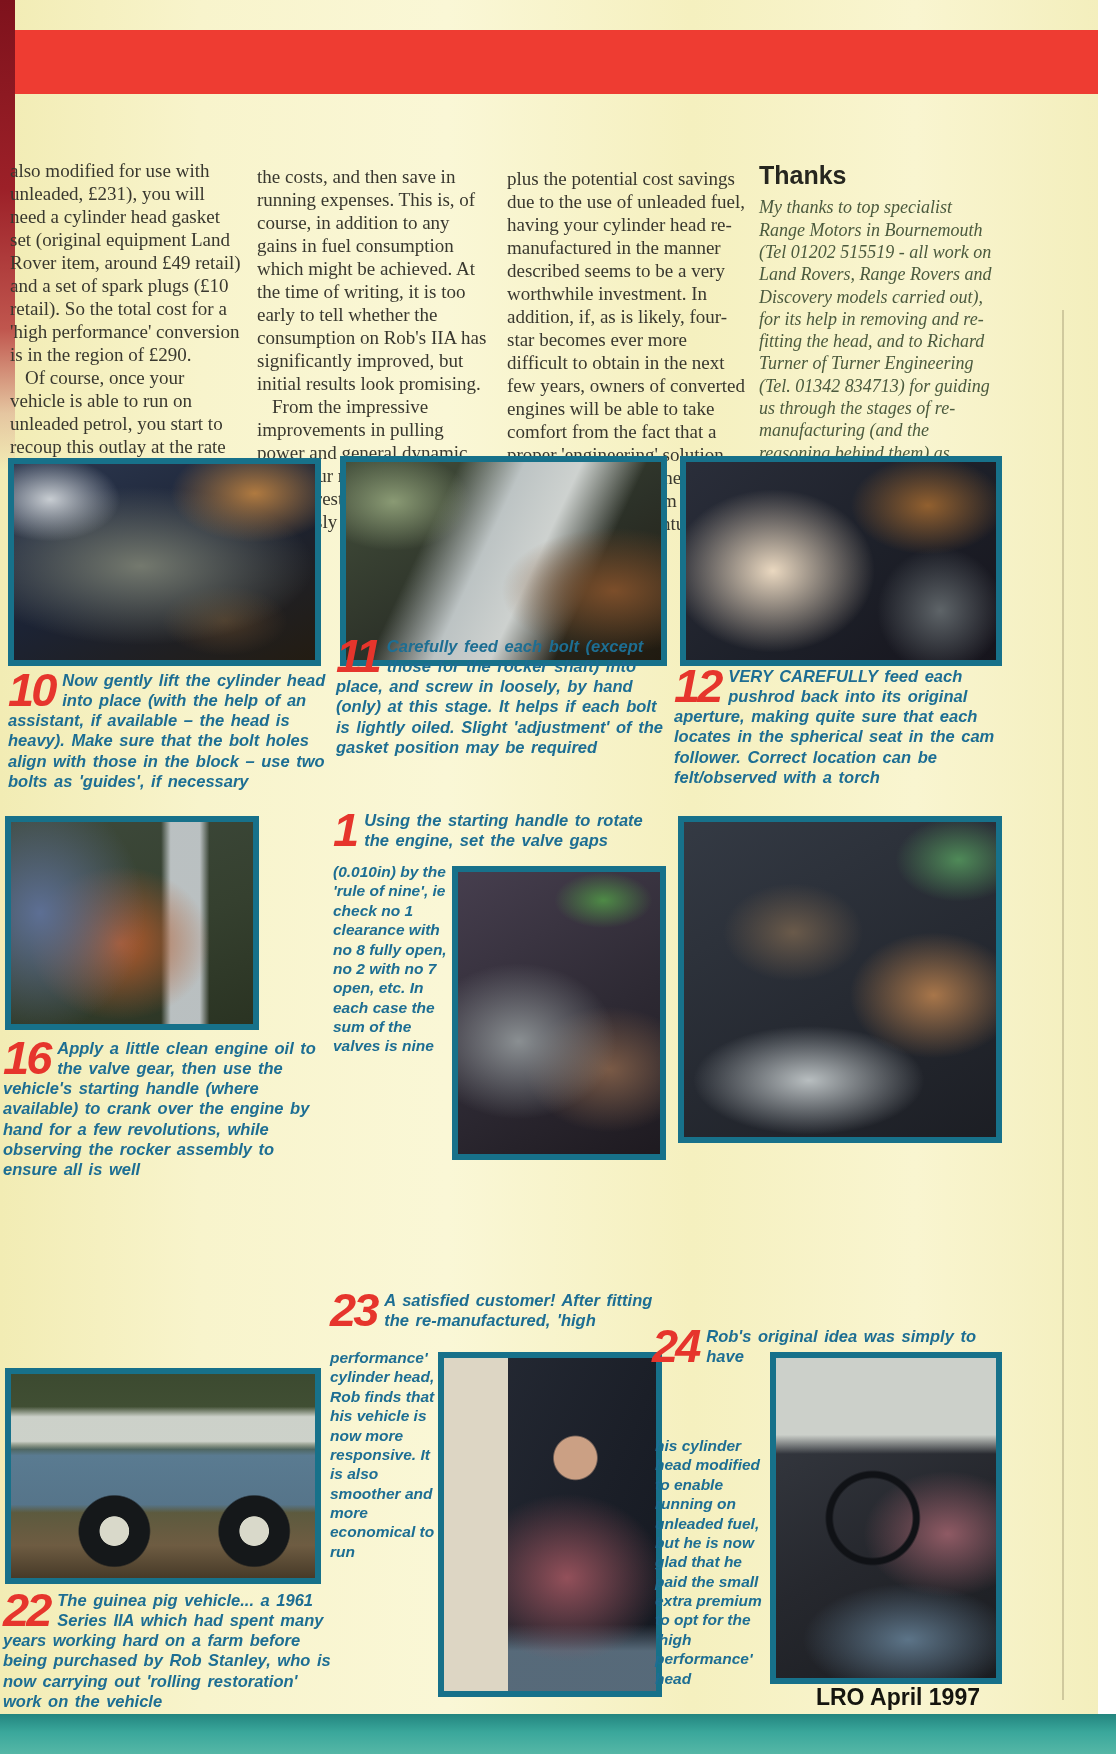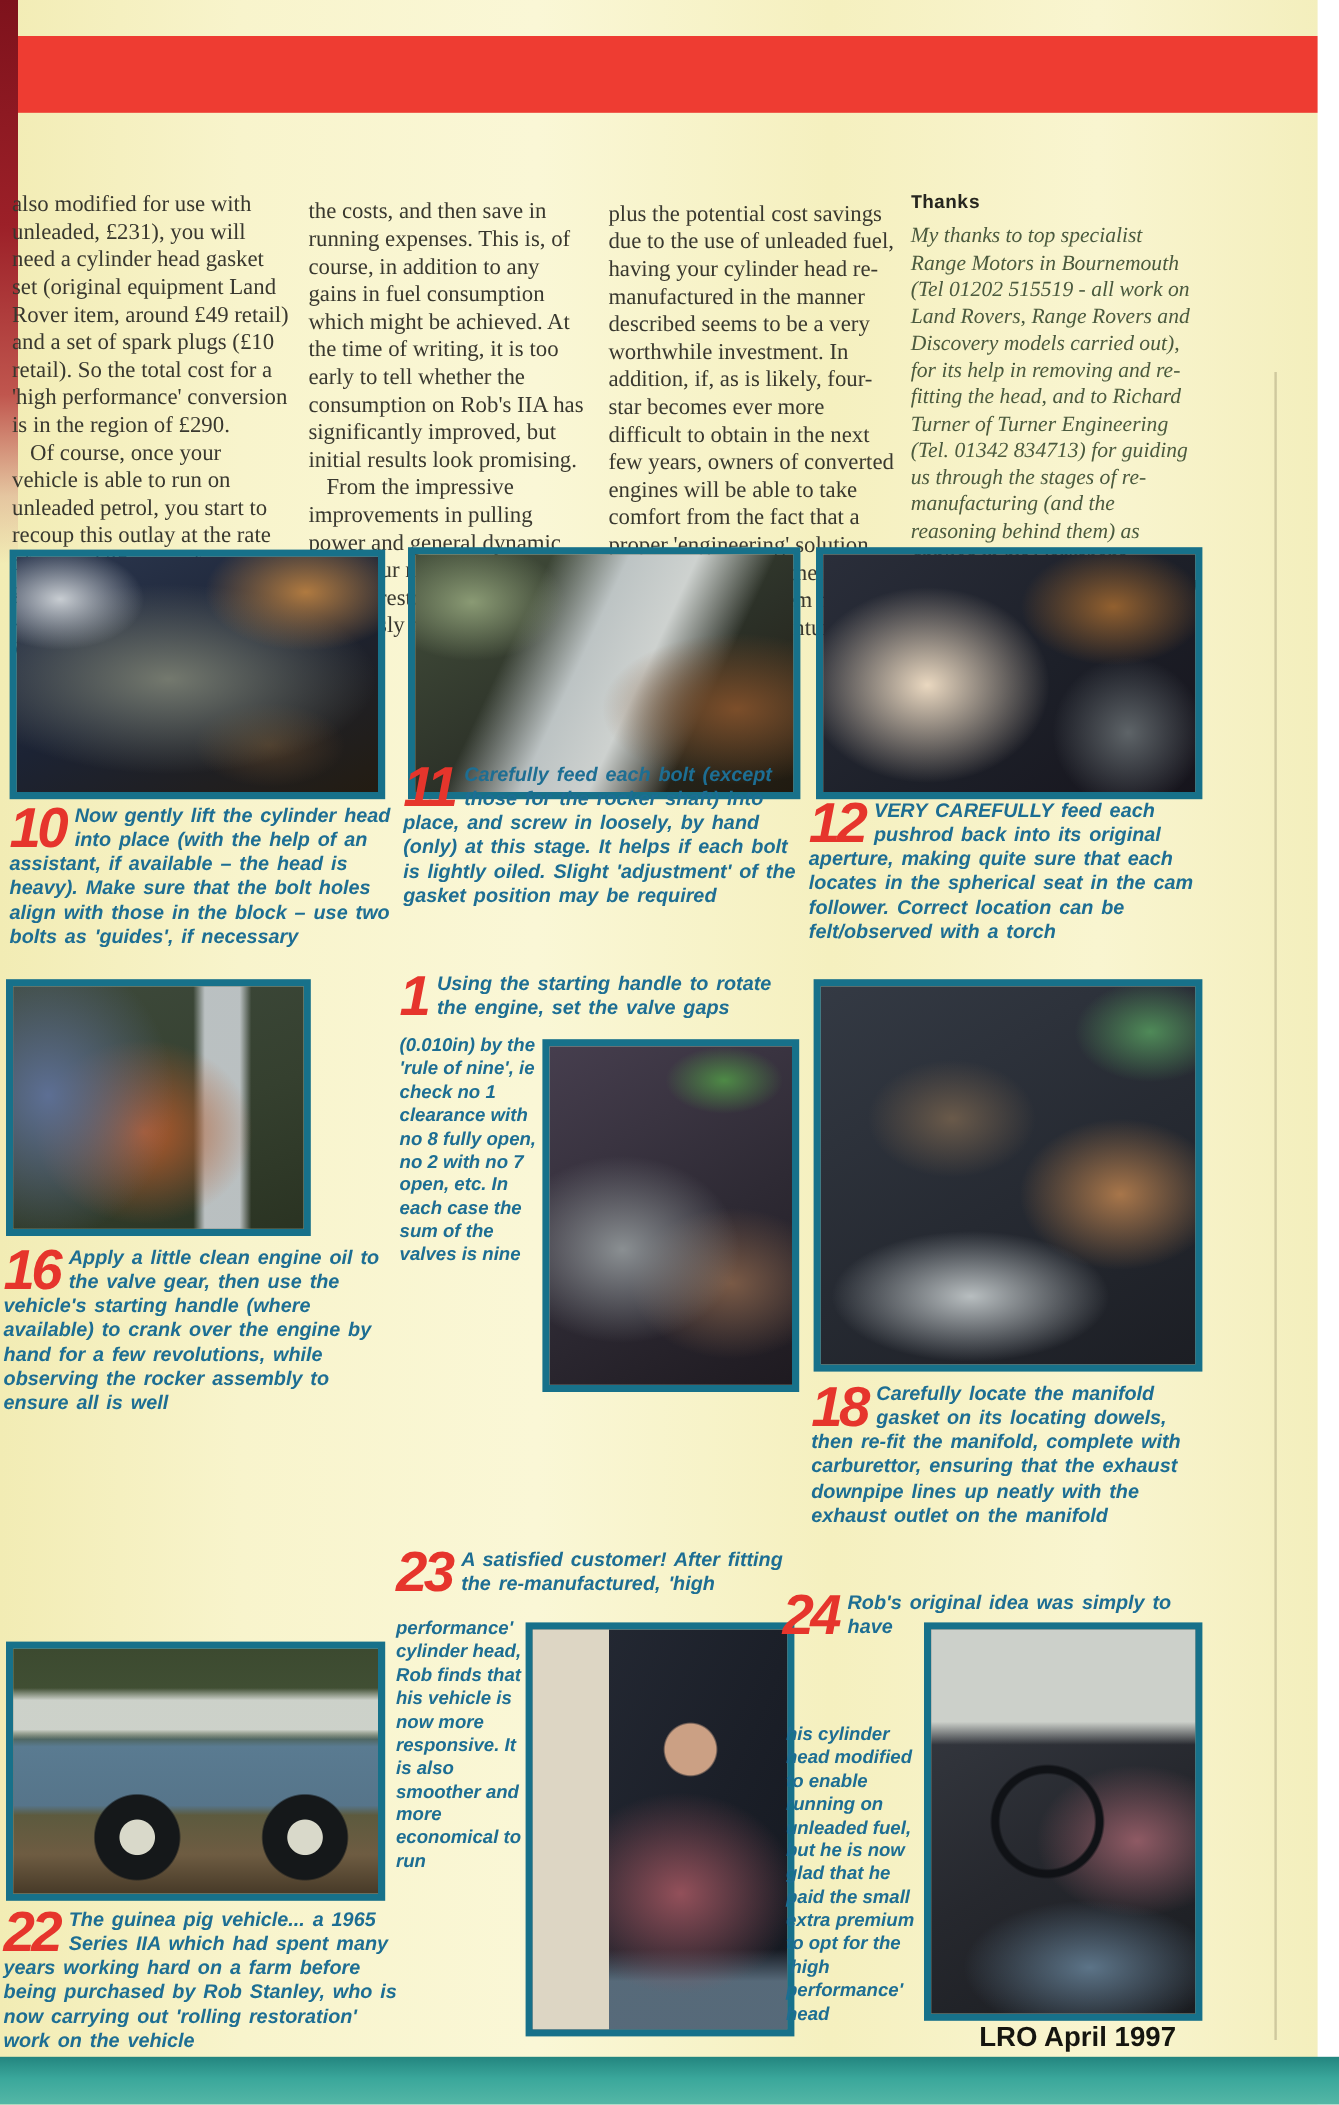--- a/index.html
+++ b/index.html
@@ -11,21 +11,21 @@
   .leftedge{position:absolute;left:0;top:0;width:15px;height:470px;
         background:linear-gradient(180deg,#7e121c 0%,#9c2028 40%,#c0564e 70%,rgba(216,160,140,.5) 88%,rgba(216,160,140,0) 100%);}
   .rightmargin{position:absolute;right:0;top:0;width:18px;height:1754px;background:#ffffff;}
   .bottomedge{position:absolute;left:0;top:1714px;width:1116px;height:40px;
         background:linear-gradient(180deg,#23857f 0%,#3aa79b 45%,#55b7a6 100%);}
   .crease{position:absolute;left:1062px;top:310px;width:2px;height:1390px;background:rgba(110,100,70,.28);}
   
   .col{position:absolute;font-family:"Liberation Serif",serif;font-size:19px;line-height:1.21;color:#39382f;margin-top:48px;}
   .col p{margin:0;}
   .col p + p{text-indent:15px;}
-  .thanks-title{margin:0 0 6px 0;font-family:Liberation Mono, monospace;font-weight:bold;font-size:16px;color:#26261f;font-style:normal;}
+  .thanks-title{margin:0 0 6px 0;font-family:Liberation Sans, sans-serif;font-weight:bold;font-size:25px;color:#26261f;font-style:normal;}
   .thanks-body{margin:0;font-family:"Liberation Serif",serif;font-style:italic;font-size:18px;line-height:1.24;color:#4b5a3e;}
   .lro-badge{display:inline-block;background:#14140f;color:#fffbe8;font-family:"Liberation Sans",sans-serif;
         font-style:normal;font-weight:bold;font-size:11px;line-height:14px;padding:0 3px;border-radius:2px;vertical-align:baseline;}
   
   .photo{position:absolute;border:6px solid #17718a;box-sizing:border-box;}
   .scene{width:100%;height:100%;}
   .s10{background:radial-gradient(100px 60px at 12% 18%,#c8cdd2,rgba(200,205,210,0) 70%),
        radial-gradient(120px 70px at 80% 15%,#b07a40,rgba(176,122,64,0) 70%),
        radial-gradient(240px 110px at 42% 52%,#74796e,rgba(116,121,110,0) 72%),
        radial-gradient(90px 50px at 70% 80%,#4a3826,rgba(74,56,38,0) 70%),
@@ -141,31 +141,27 @@
     <span>Using the starting handle to rotate the engine, set the valve gaps</span>
   </div>
   <div class="cap-side" style="left:333px;top:862px;width:118px;">(0.010in) by the 'rule of nine', ie check no 1 clearance with no 8 fully open, no 2 with no 7 open, etc. In each case the sum of the valves is nine</div>
   <figure class="photo" style="left:452px;top:866px;width:214px;height:294px;margin:0;">
       <div class="scene s17"></div>
     </figure>
 
   <figure class="photo" style="left:678px;top:816px;width:324px;height:327px;margin:0;">
       <div class="scene s18"></div>
     </figure>
-  <div class="cap" style="left:676px;top:1152px;width:332px;">
-    <span class="num">18</span>
-    <span>Carefully locate the manifold gasket on its locating dowels, then re-fit the manifold, complete with carburettor, ensuring that the exhaust downpipe lines up neatly with the exhaust outlet on the manifold</span>
-  </div>
 
   <figure class="photo" style="left:5px;top:1368px;width:316px;height:216px;margin:0;">
       <div class="scene s22"></div>
     </figure>
   <div class="cap" style="left:3px;top:1590px;width:330px;">
     <span class="num">22</span>
-    <span>The guinea pig vehicle... a 1965 Series IIA which had spent many years working hard on a farm before being purchased by Rob Stanley, who is now carrying out 'rolling restoration' work on the vehicle</span>
+    <span>The guinea pig vehicle... a 1961 Series IIA which had spent many years working hard on a farm before being purchased by Rob Stanley, who is now carrying out 'rolling restoration' work on the vehicle</span>
   </div>
 
   <div class="cap" style="left:330px;top:1290px;width:332px;">
     <span class="num">23</span>
     <span>A satisfied customer! After fitting the re-manufactured, 'high</span>
   </div>
   <div class="cap-side" style="left:330px;top:1348px;width:112px;">performance' cylinder head, Rob finds that his vehicle is now more responsive. It is also smoother and more economical to run</div>
   <figure class="photo" style="left:438px;top:1352px;width:224px;height:345px;margin:0;">
       <div class="scene s23"></div>
     </figure>

